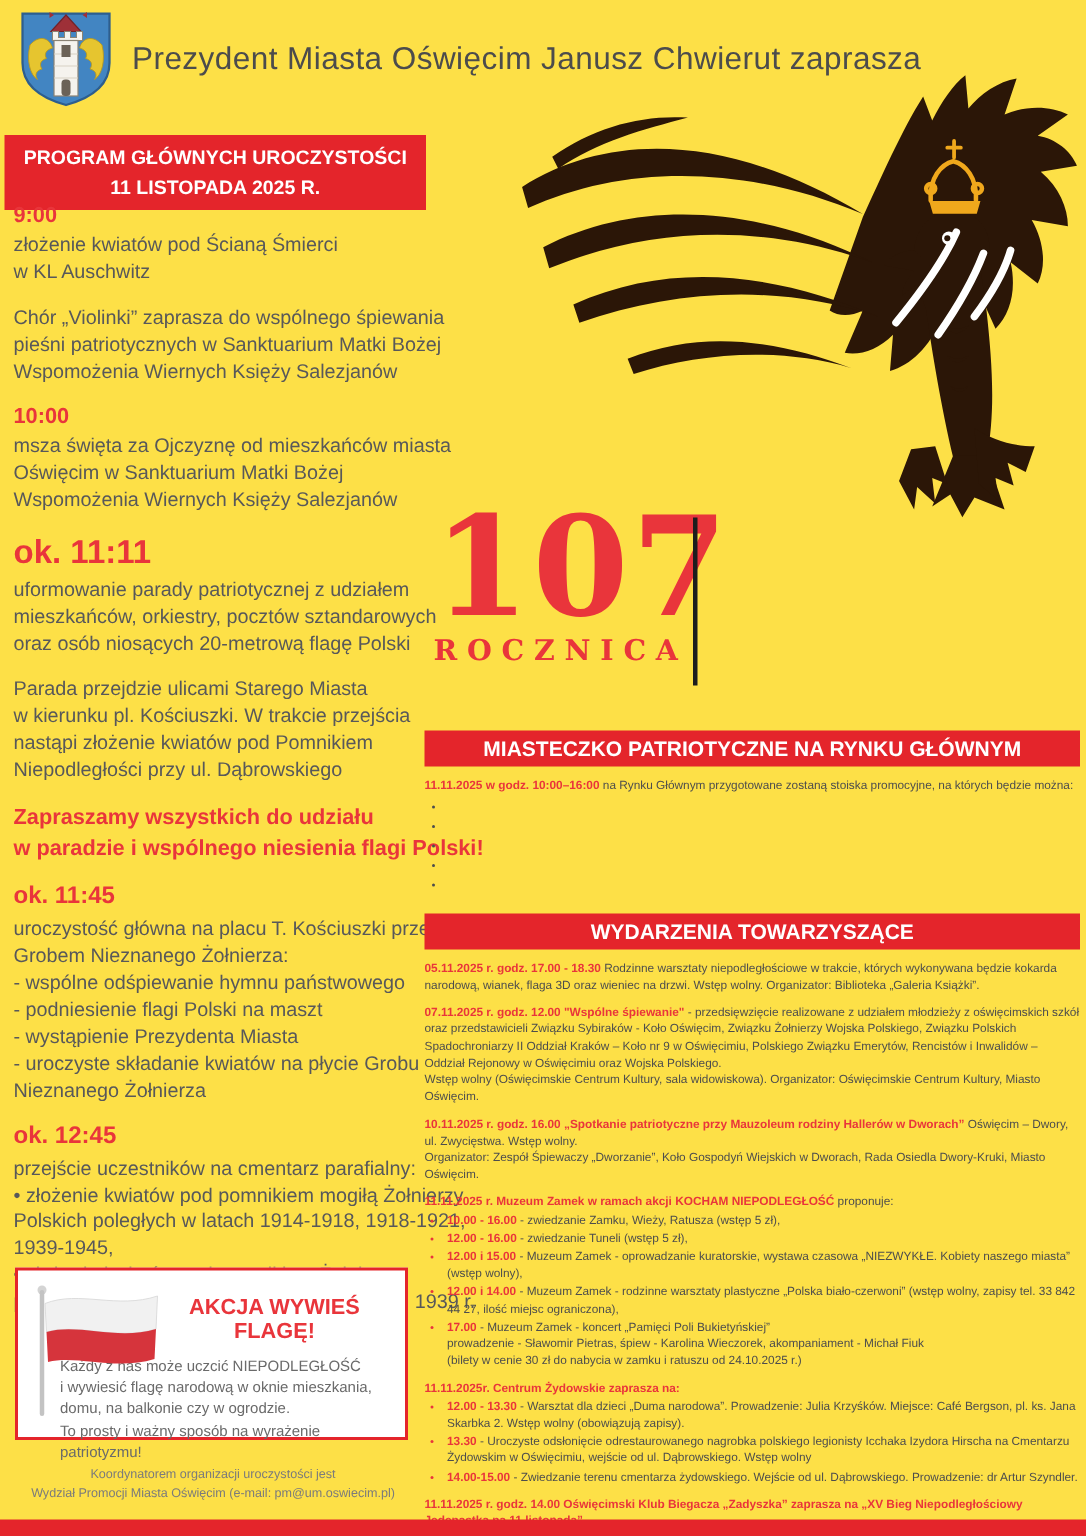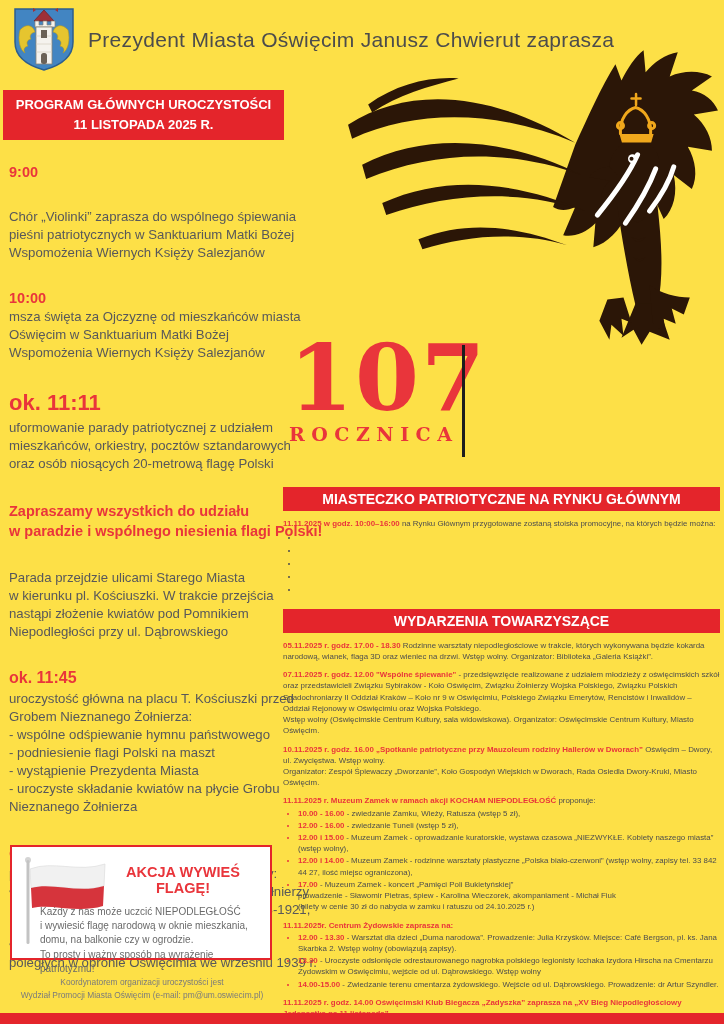--- a/index.html
+++ b/index.html
@@ -16,21 +16,21 @@
   
   .coa{position:absolute;left:13px;top:6px;width:62px;height:66px;}
   .header-title{position:absolute;left:88px;top:28px;font-size:21px;color:#4c4c4c;letter-spacing:.3px;}
   
   .program-banner{position:absolute;left:3px;top:90px;width:277px;background:var(--red);
     color:#fff;text-align:center;font-weight:bold;font-size:13px;line-height:1.55;padding:5px 2px;}
   
   .eagle{position:absolute;left:338px;top:46px;width:386px;height:302px;}
   
   .schedule{position:absolute;left:9px;top:136px;width:346px;}
-  .sch-entry{margin-bottom:13px;margin-top:28px;}
+  .sch-entry{margin-bottom:13px;}
   .sch-time{color:var(--tred);font-weight:bold;font-size:14.5px;margin-bottom:2px;}
   .sch-time.t-big{font-size:22px;margin:2px 0 3px;}
   .sch-time.t-mid{font-size:16px;margin:4px 0 3px;}
   .sch-text{color:var(--gray);font-size:13.2px;line-height:1.36;white-space:pre-line;}
   .sch-text.t-invite{color:var(--tred);font-weight:bold;font-size:14.5px;line-height:1.4;}
   
   .anniversary{position:absolute;left:289px;top:341px;display:flex;align-items:flex-start;}
   .ann-left{width:172px;}
   .ann-number{font-family:"DejaVu Serif",serif;font-weight:bold;color:var(--tred);
     font-size:92px;line-height:.82;letter-spacing:2px;}
@@ -129,49 +129,51 @@
       <path d="M292 52 h9 M296.5 47.5 v11" stroke-width="2.5"></path>
       <circle cx="281" cy="79" r="3"></circle>
       <circle cx="312" cy="79" r="3"></circle>
     </g>
   </svg>
 
   <section class="schedule">
 
   <div class="sch-entry">
         <div class="sch-time t-normal">9:00</div>
+        <div class="sch-text t-normal">złożenie kwiatów pod Ścianą Śmierci
+w KL Auschwitz</div>
       </div>
       <div class="sch-entry">
         <div class="sch-text t-normal">Chór „Violinki” zaprasza do wspólnego śpiewania
 pieśni patriotycznych w Sanktuarium Matki Bożej
 Wspomożenia Wiernych Księży Salezjanów</div>
       </div>
       <div class="sch-entry">
         <div class="sch-time t-normal">10:00</div>
         <div class="sch-text t-normal">msza święta za Ojczyznę od mieszkańców miasta
 Oświęcim w Sanktuarium Matki Bożej
 Wspomożenia Wiernych Księży Salezjanów</div>
       </div>
       <div class="sch-entry">
         <div class="sch-time t-big">ok. 11:11</div>
         <div class="sch-text t-big">uformowanie parady patriotycznej z udziałem
 mieszkańców, orkiestry, pocztów sztandarowych
 oraz osób niosących 20-metrową flagę Polski</div>
       </div>
       <div class="sch-entry">
 
-        <div class="sch-text t-invite">Zapraszamy wszystkich do udziału
-w paradzie i wspólnego niesienia flagi Polski!</div>
-      </div>
-      <div class="sch-entry">
-
         <div class="sch-text t-plain">Parada przejdzie ulicami Starego Miasta
 w kierunku pl. Kościuszki. W trakcie przejścia
 nastąpi złożenie kwiatów pod Pomnikiem
 Niepodległości przy ul. Dąbrowskiego</div>
+      </div>
+      <div class="sch-entry">
+
+        <div class="sch-text t-invite">Zapraszamy wszystkich do udziału
+w paradzie i wspólnego niesienia flagi Polski!</div>
       </div>
       <div class="sch-entry">
         <div class="sch-time t-mid">ok. 11:45</div>
         <div class="sch-text t-mid">uroczystość główna na placu T. Kościuszki przed
 Grobem Nieznanego Żołnierza:
  - wspólne odśpiewanie hymnu państwowego
  - podniesienie flagi Polski na maszt
  - wystąpienie Prezydenta Miasta
  - uroczyste składanie kwiatów na płycie Grobu
 Nieznanego Żołnierza</div>

